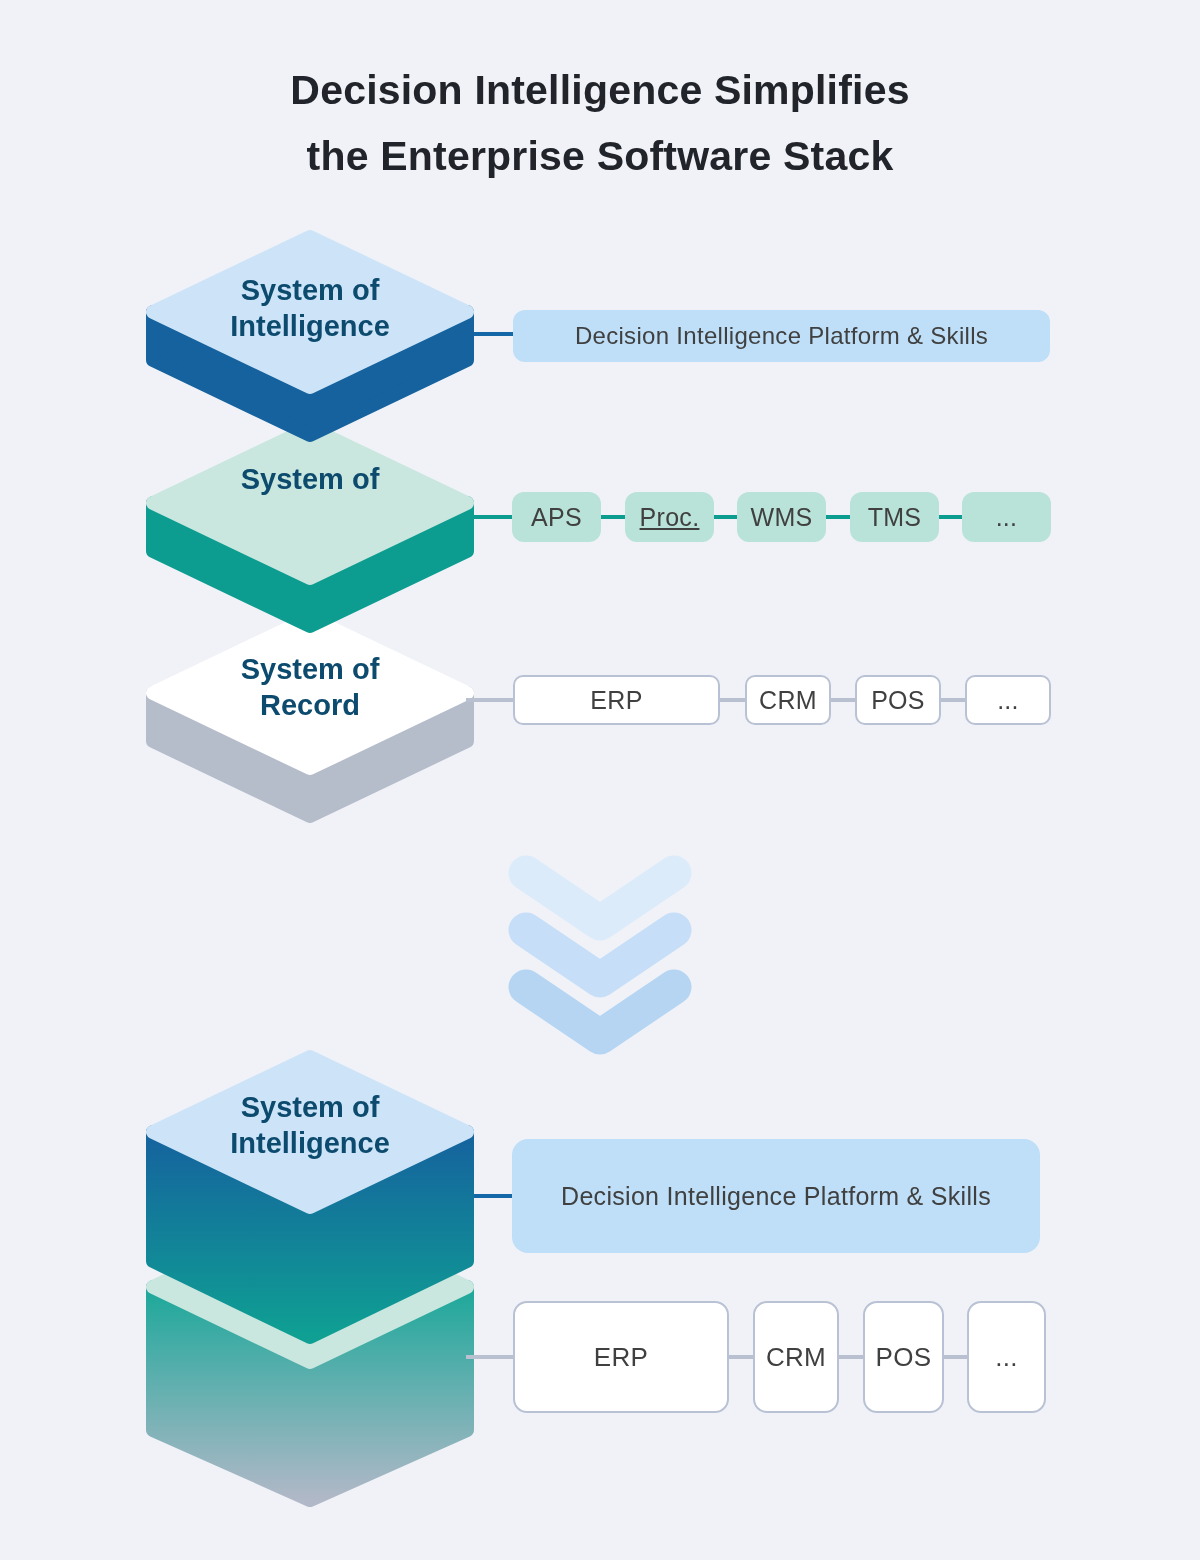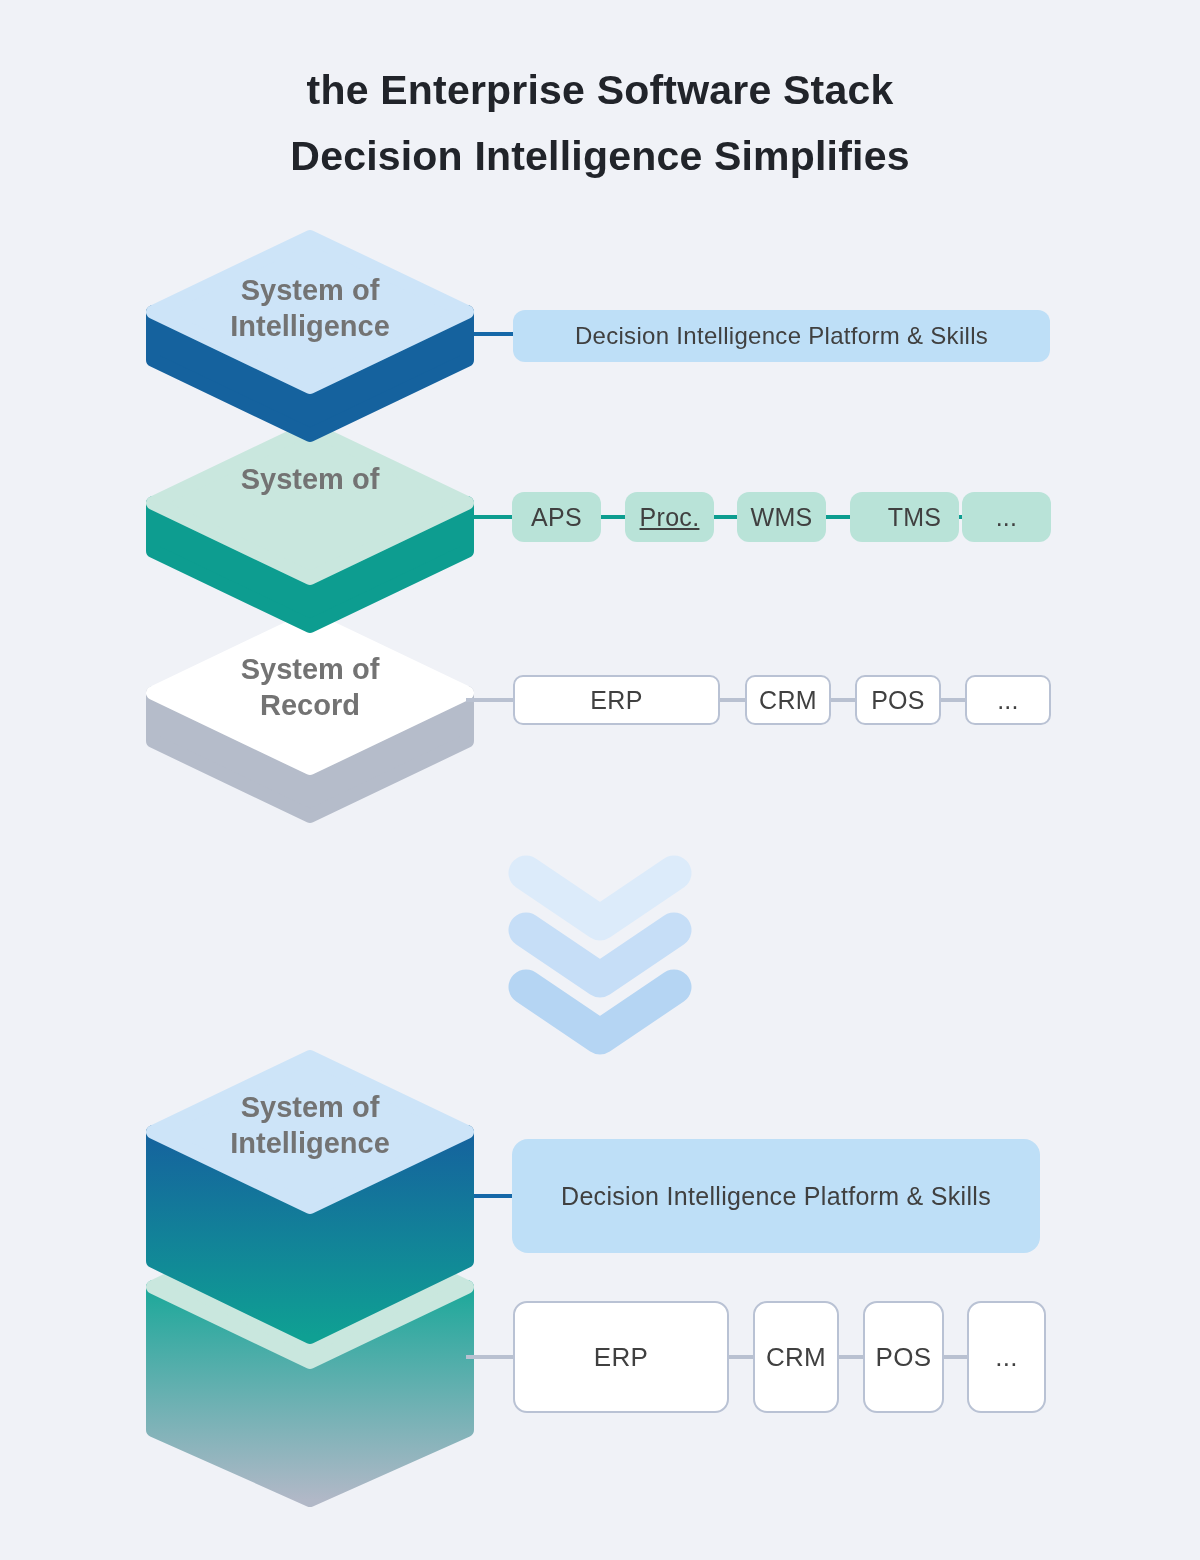--- a/index.html
+++ b/index.html
@@ -10,21 +10,21 @@
   }
   .abs{position:absolute;}
   .title{
     left:0;top:58px;width:1200px;text-align:center;
     font-size:41px;font-weight:700;color:#21242a;line-height:1.6;
     letter-spacing:.2px;
   }
   .slab{width:330px;}
   .slab-label{
     width:330px;text-align:center;font-size:29px;font-weight:700;
-    color:#737373;line-height:1.25;z-index:10;
+    color:#0c4a6e;line-height:1.25;z-index:10;
   }
   .connector{height:4px;z-index:1;}
   .c-blue{background:#1568a8;}
   .c-teal{background:#0d9d90;}
   .c-gray{background:#b9c1d1;}
   .box{
     display:flex;align-items:center;justify-content:center;
     font-size:24px;color:#404040;z-index:5;letter-spacing:.3px;
   }
   .box-blue{background:#bedff7;border-radius:12px;}
@@ -33,22 +33,22 @@
   .box-white{background:#ffffff;border:2px solid #b9c2d4;border-radius:10px;font-size:25px;box-sizing:border-box;}
   .box-white-lg{background:#ffffff;border:2px solid #b9c2d4;border-radius:14px;font-size:26px;box-sizing:border-box;}
   .z1{z-index:1}.z2{z-index:2}.z3{z-index:3}
 </style>
 </head>
 <body>
 
 <div class="canvas">
 
   <div class="abs title">
+    <div>Decision Intelligence Simplifies</div>
     <div>the Enterprise Software Stack</div>
-    <div>Decision Intelligence Simplifies</div>
   </div>
 
   <svg class="abs slab z1" style="left:145px;top:610px;" width="330" height="215" viewBox="0 0 330 215">
     <path d="M8,83 L8,131 L165,206 L322,131 L322,83 L165,158 Z" fill="#b5bcca" stroke="#b5bcca" stroke-width="14" stroke-linejoin="round"></path>
     <path d="M165,8 L322,83 L165,158 L8,83 Z" fill="#ffffff" stroke="#ffffff" stroke-width="14" stroke-linejoin="round"></path>
   </svg>
 
   <svg class="abs slab z2" style="left:145px;top:420px;" width="330" height="215" viewBox="0 0 330 215">
     <path d="M8,83 L8,131 L165,206 L322,131 L322,83 L165,158 Z" fill="#0d9d90" stroke="#0d9d90" stroke-width="14" stroke-linejoin="round"></path>
     <path d="M165,8 L322,83 L165,158 L8,83 Z" fill="#c9e7de" stroke="#c9e7de" stroke-width="14" stroke-linejoin="round"></path>
@@ -71,21 +71,21 @@
     <div>Record</div>
   </div>
 
   <div class="abs connector c-blue" style="left:466px;top:332px;width:50px;"></div>
   <div class="abs box box-blue" style="left:513px;top:310px;width:537px;height:52px;">Decision Intelligence Platform &amp; Skills</div>
 
   <div class="abs connector c-teal" style="left:466px;top:515px;width:520px;"></div>
   <div class="abs box box-mint" style="left:512px;top:492px;width:89px;height:50px;">APS</div>
   <div class="abs box box-mint" style="left:625px;top:492px;width:89px;height:50px;text-decoration:underline;">Proc.</div>
   <div class="abs box box-mint" style="left:737px;top:492px;width:89px;height:50px;">WMS</div>
-  <div class="abs box box-mint" style="left:850px;top:492px;width:89px;height:50px;padding-left:20px;">TMS</div>
+  <div class="abs box box-mint" style="left:850px;top:492px;width:89px;height:50px;">TMS</div>
   <div class="abs box box-mint" style="left:962px;top:492px;width:89px;height:50px;">...</div>
 
   <div class="abs connector c-gray" style="left:466px;top:698px;width:530px;"></div>
   <div class="abs box box-white" style="left:513px;top:675px;width:207px;height:50px;">ERP</div>
   <div class="abs box box-white" style="left:745px;top:675px;width:86px;height:50px;">CRM</div>
   <div class="abs box box-white" style="left:855px;top:675px;width:86px;height:50px;">POS</div>
   <div class="abs box box-white" style="left:965px;top:675px;width:86px;height:50px;">...</div>
 
   <svg class="abs" style="left:506px;top:837px;" width="190" height="220" viewBox="0 0 190 220">
     <polyline points="20,36 94,86 168,36" fill="none" stroke="#dcebfa" stroke-width="35" stroke-linecap="round" stroke-linejoin="round"></polyline>

